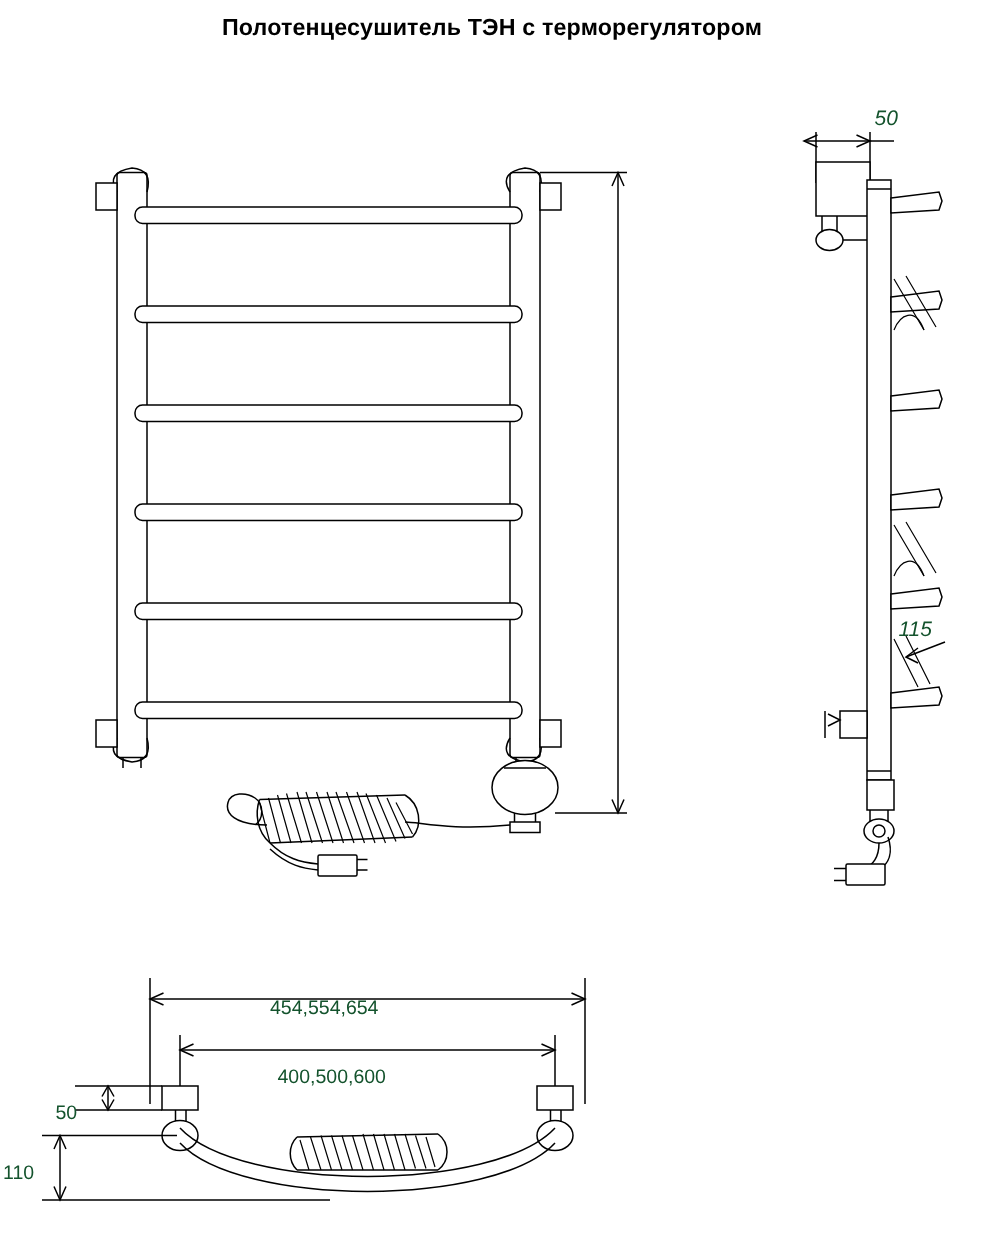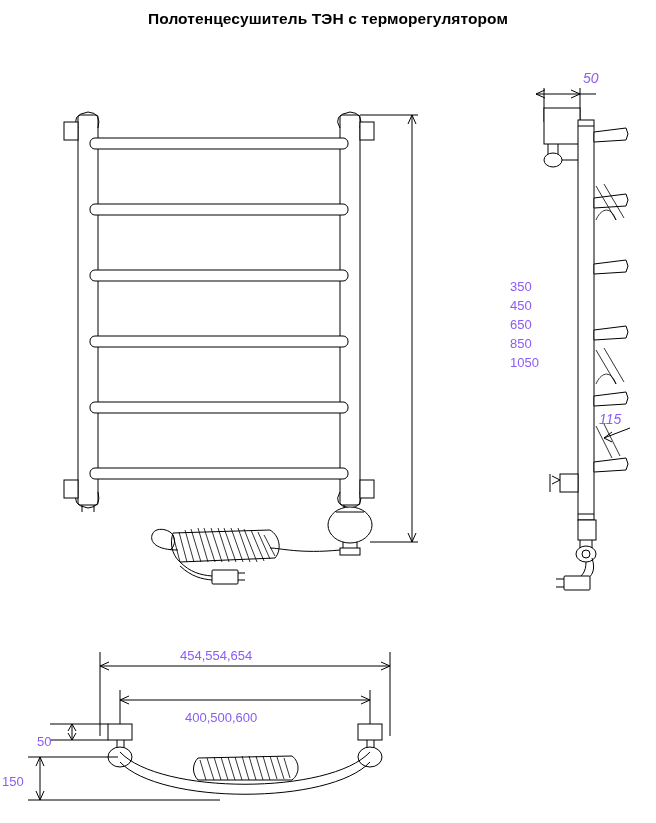--- a/index.html
+++ b/index.html
@@ -28,21 +28,21 @@
     width: 656px;
     text-align: center;
     font-size: 15.5px;
     font-weight: bold;
     letter-spacing: 0.1px;
     color: #000;
   }
   .dimtext {
     position: absolute;
     font-size: 13px;
-    color: #8b5cf6;
+    color: #14532d;
     white-space: pre;
     line-height: 16px;
   }
   .dimtext.italic {
     font-style: italic;
     font-size: 14px;
   }
   svg { display: block; }
   .ln {
     stroke: #000;
@@ -179,25 +179,20 @@
     <path class="ln" d="M64,519 L56,519 M64,527 L56,527"></path>
 
     <g>
       <path class="ln" d="M104,378 L130,368"></path>
       <path class="ln" d="M112,372 L104,378 L112,382"></path>
     </g>
   </svg>
 
   <div class="dimtext" style="left:583px; top:70px; font-style:italic; font-size:14px;">50</div>
 
-  <div class="dimtext" style="left:510px; top:277px; line-height:19px;">350
-450
-650
-850
-1050</div>
 
   <div class="dimtext italic" style="left:599px; top:411px;">115</div>
 
   <svg width="420" height="180" style="position:absolute;left:20px;top:640px;">
 
     <g>
       <path class="ln" d="M80,12 L80,96"></path>
       <path class="ln" d="M370,12 L370,96"></path>
       <path class="ln" d="M80,26 L370,26"></path>
       <path class="ln" d="M89,22 L80,26 L89,30"></path>
@@ -241,21 +236,21 @@
 
     <g>
       <path class="ln" d="M178,118 C172,124 172,134 178,140"></path>
       <path class="ln" d="M272,116 C280,122 280,134 272,140"></path>
       <path class="ln" d="M178,118 L272,116"></path>
       <path class="ln" d="M178,140 L272,140"></path>
       <path class="ln-thin" d="M180,120 L186,140 M187,118 L194,140 M194,117 L201,140 M201,117 L208,140 M208,117 L215,140 M215,117 L222,140 M222,116 L229,140 M229,116 L236,140 M236,116 L243,140 M243,116 L250,140 M250,116 L257,139 M257,117 L264,139 M264,118 L270,138"></path>
     </g>
   </svg>
 
-  <div class="dimtext" style="left:180px; top:648px;">454,554,654</div>
+  <div class="dimtext" style="left:180px; top:664px;">454,554,654</div>
 
   <div class="dimtext" style="left:185px; top:710px;">400,500,600</div>
 
   <div class="dimtext" style="left:37px; top:734px;">50</div>
 
-  <div class="dimtext" style="left:2px; top:774px;">150</div>
+  <div class="dimtext" style="left:2px; top:774px;">110</div>
 
 </div>
 
 </body></html>

